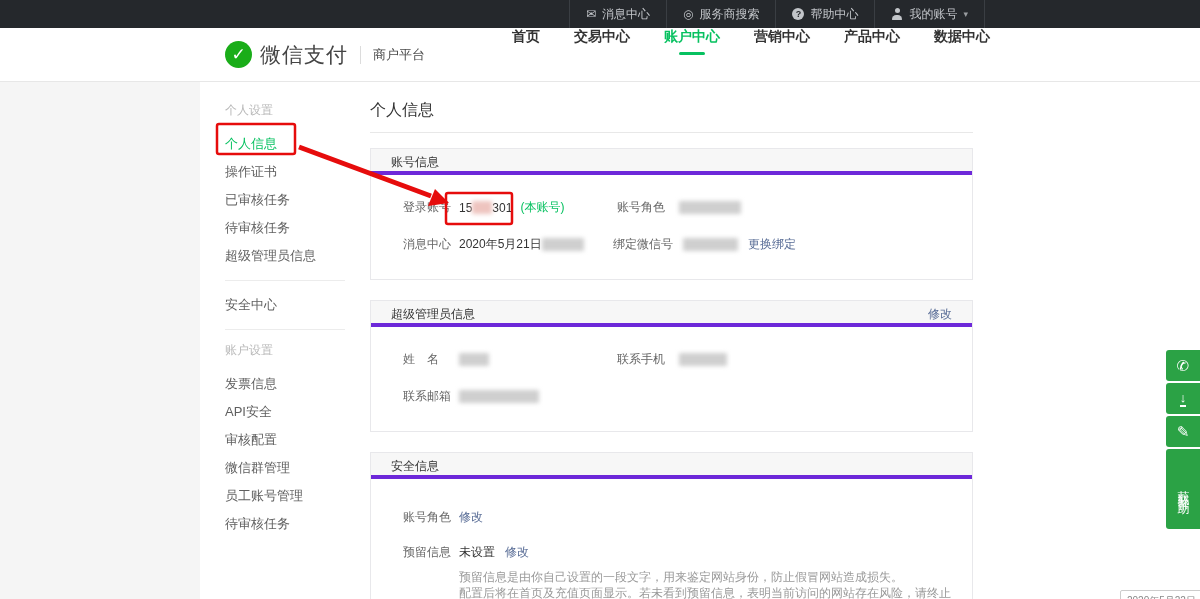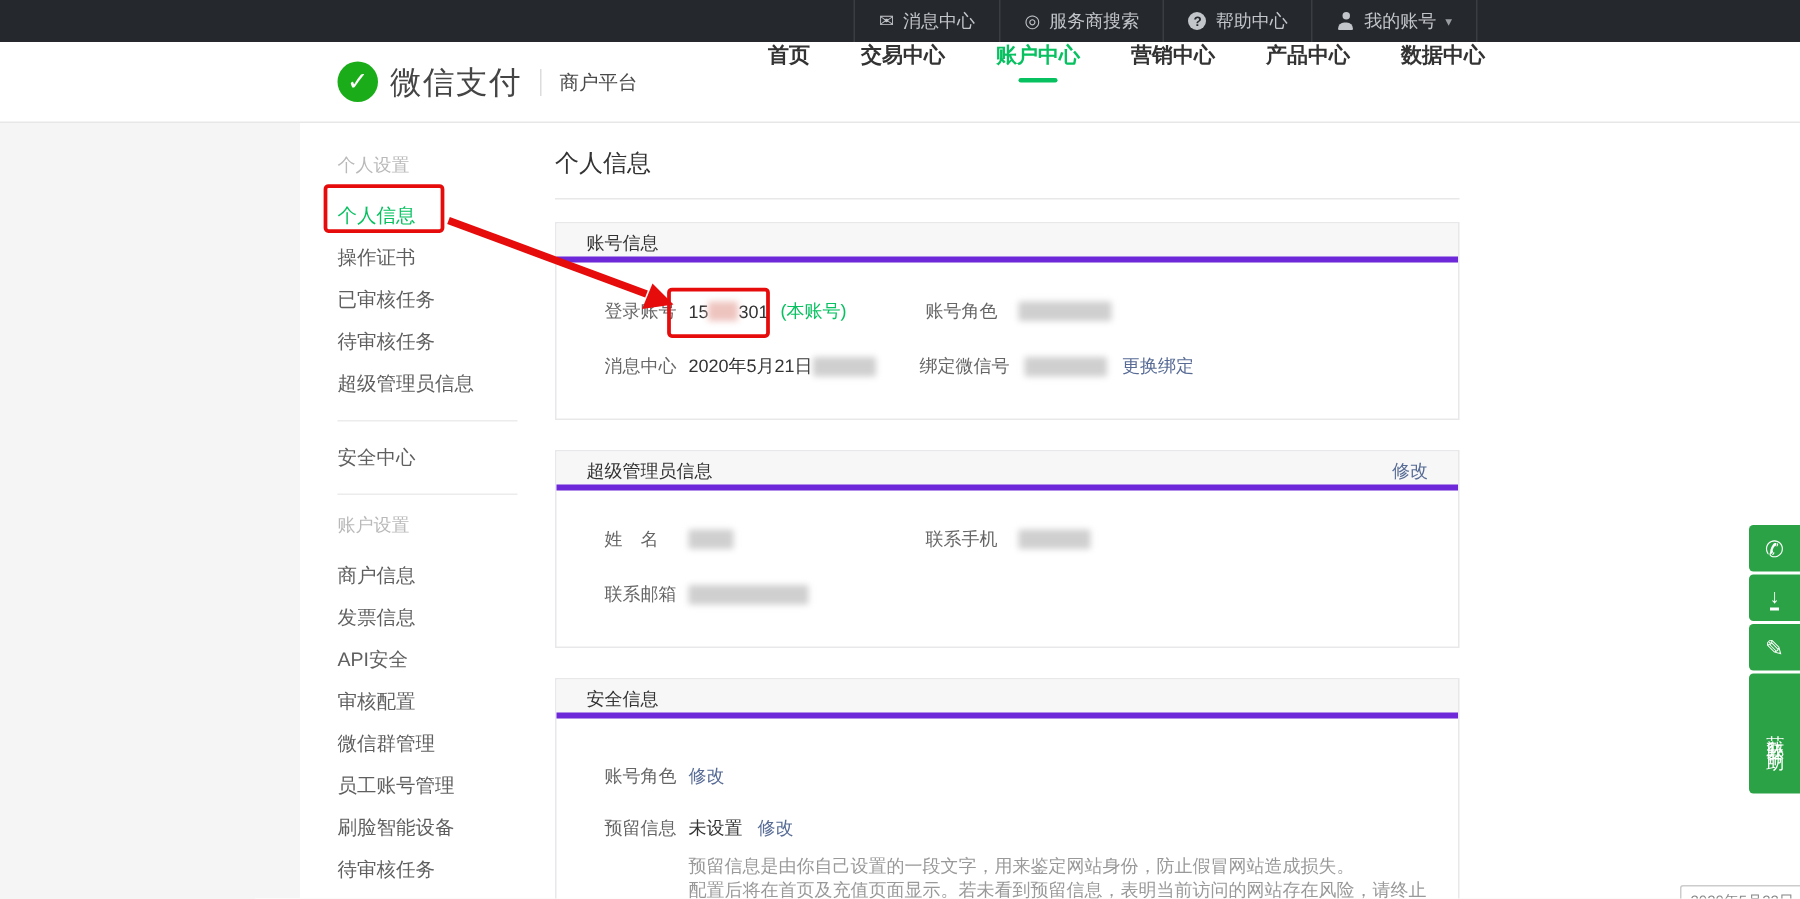--- a/index.html
+++ b/index.html
@@ -134,27 +134,25 @@
     <div class="sb-title">个人设置</div>
     <a class="sb-item active">个人信息</a>
     <a class="sb-item">操作证书</a>
     <a class="sb-item">已审核任务</a>
     <a class="sb-item">待审核任务</a>
     <a class="sb-item">超级管理员信息</a>
     <hr class="sb-div">
     <a class="sb-item">安全中心</a>
     <hr class="sb-div">
     <div class="sb-title">账户设置</div>
-    <a class="sb-item">商户信息</a>
     <a class="sb-item">发票信息</a>
     <a class="sb-item">API安全</a>
     <a class="sb-item">审核配置</a>
     <a class="sb-item">微信群管理</a>
     <a class="sb-item">员工账号管理</a>
-    <a class="sb-item">刷脸智能设备</a>
     <a class="sb-item">待审核任务</a>
 
   </aside>
 
   <main id="main">
     <h1 id="page-title">个人信息</h1>
     <div class="title-rule"></div>
 
     <section class="panel">
       <div class="p-head">

